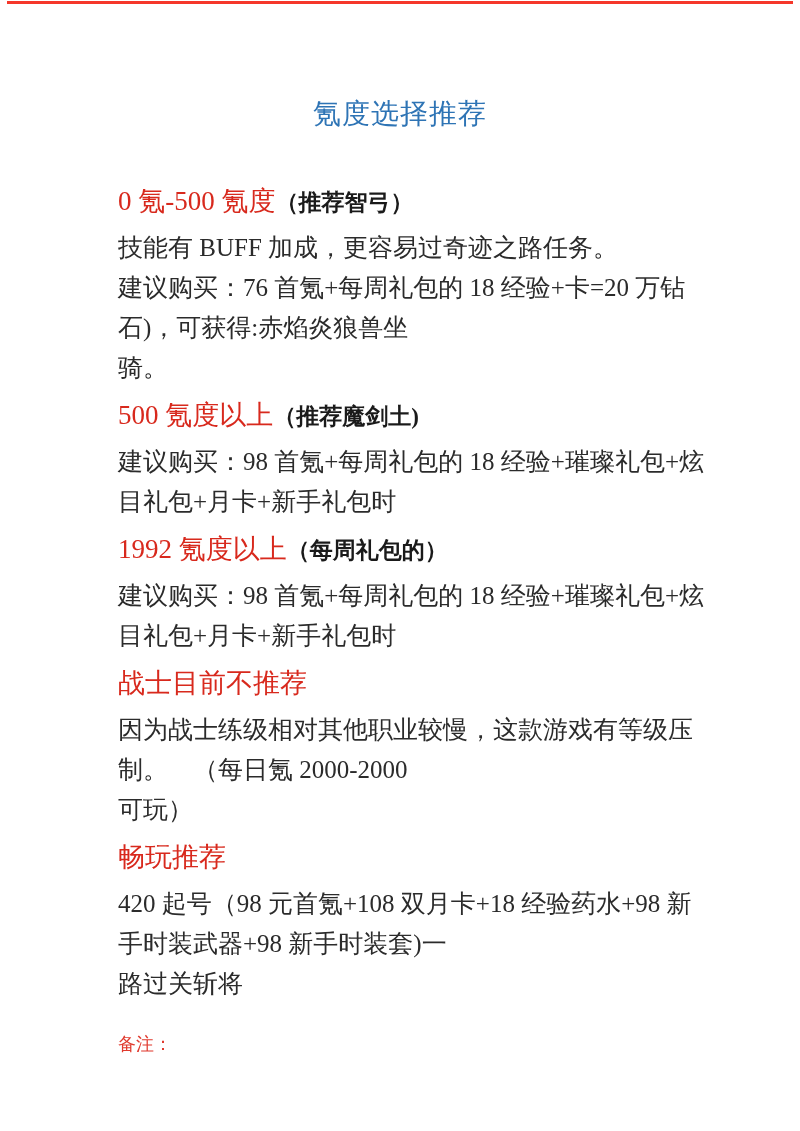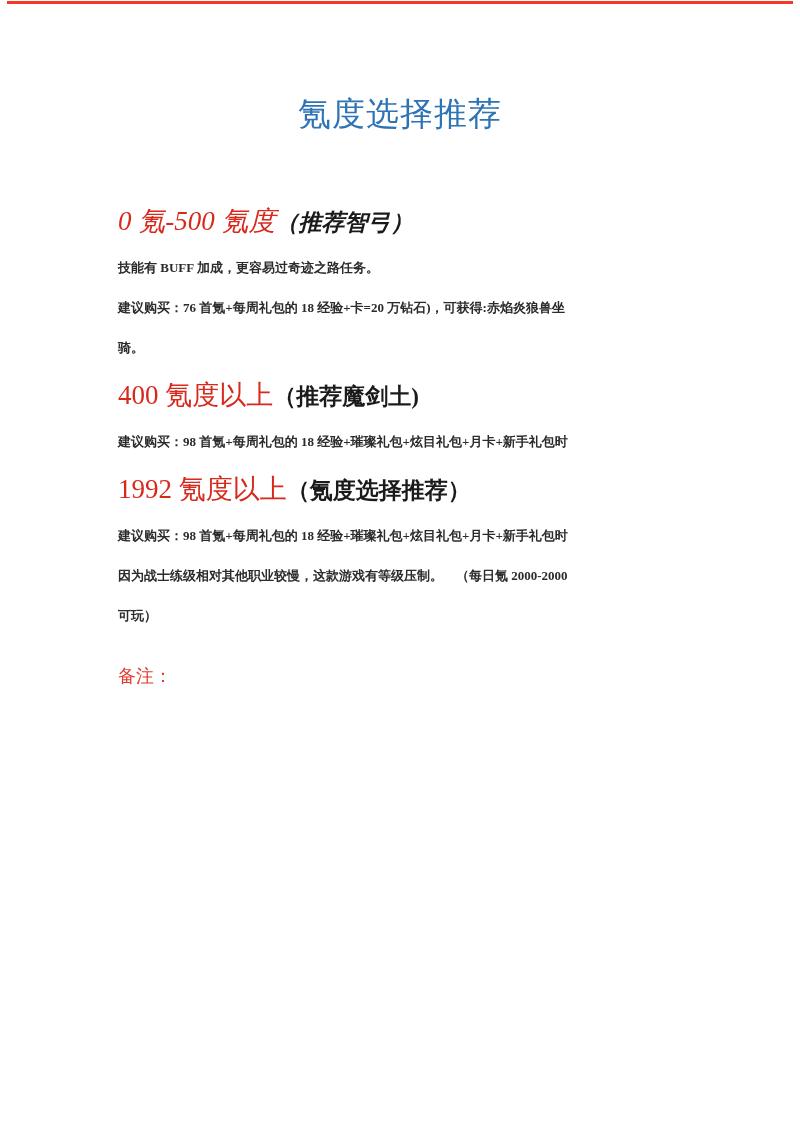--- a/index.html
+++ b/index.html
@@ -30,45 +30,44 @@
     background:var(--top-line-red);
   }
   .content{
     padding:88px 90px 0 118px;
   }
   .doc-title{
     position:relative;
     left:-14px;
     margin:0;
     text-align:center;
-    font-size:33px;
+    font-size:28px;
     line-height:52px;
     font-weight:400;
     color:var(--title-blue);
     letter-spacing:1px;
   }
   section{margin:0;padding:0;}
   .sec-h{
     margin:8px 0 6px 0;
     font-size:27px;
     line-height:38px;
     font-weight:400;
   }
-  section.first .sec-h{margin-top:62px;font-style:italic;}
+  section.first .sec-h{margin-top:42px;}
   .h-red{color:var(--heading-red);}
   .h-blk{
     color:var(--heading-black);
     font-weight:700;
     font-size:23px;
   }
   .body-line{
-    font-size:13px;
+    font-size:25px;
     line-height:40px;
     color:var(--body-text);
-    font-weight:bold;
   }
   .note{margin-top:22px;}
   .note-label{
     font-size:18px;
     line-height:36px;
     color:var(--note-red);
   }
 </style>
 </head>
 <body>
@@ -83,37 +82,47 @@
       <h2 class="sec-h">
         <span class="h-red">0 氪-500 氪度</span><span class="h-blk">（推荐智弓）</span>
       </h2>
       <div class="body-line">技能有 BUFF 加成，更容易过奇迹之路任务。</div>
       <div class="body-line">建议购买：76 首氪+每周礼包的 18 经验+卡=20 万钻石)，可获得:赤焰炎狼兽坐</div>
       <div class="body-line">骑。</div>
     </section>
 
     <section>
       <h2 class="sec-h">
-        <span class="h-red">400 氪度以上</span><span class="h-blk">（推荐魔剑土)</span>
+        <span class="h-red">500 氪度以上</span><span class="h-blk">（推荐魔剑土)</span>
       </h2>
       <div class="body-line">建议购买：98 首氪+每周礼包的 18 经验+璀璨礼包+炫目礼包+月卡+新手礼包时</div>
     </section>
 
     <section>
       <h2 class="sec-h">
-        <span class="h-red">1992 氪度以上</span><span class="h-blk">（氪度选择推荐）</span>
+        <span class="h-red">1992 氪度以上</span><span class="h-blk">（每周礼包的）</span>
       </h2>
       <div class="body-line">建议购买：98 首氪+每周礼包的 18 经验+璀璨礼包+炫目礼包+月卡+新手礼包时</div>
     </section>
 
     <section>
+      <h2 class="sec-h">
+        <span class="h-red">战士目前不推荐</span><span class="h-blk"></span>
+      </h2>
       <div class="body-line">因为战士练级相对其他职业较慢，这款游戏有等级压制。　（每日氪 2000-2000</div>
       <div class="body-line">可玩）</div>
     </section>
 
+    <section>
+      <h2 class="sec-h">
+        <span class="h-red">畅玩推荐</span><span class="h-blk"></span>
+      </h2>
+      <div class="body-line">420 起号（98 元首氪+108 双月卡+18 经验药水+98 新手时装武器+98 新手时装套)一</div>
+      <div class="body-line">路过关斩将</div>
+    </section>
 
     <div class="note">
       <div class="note-label">备注：</div>
 
     </div>
 
   </div>
 </div>
 
 </body></html>

